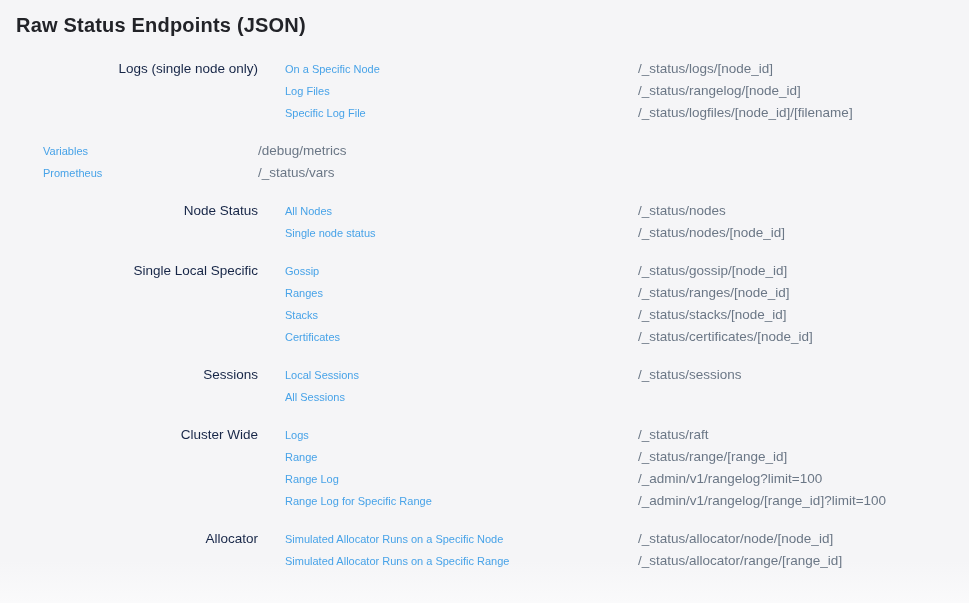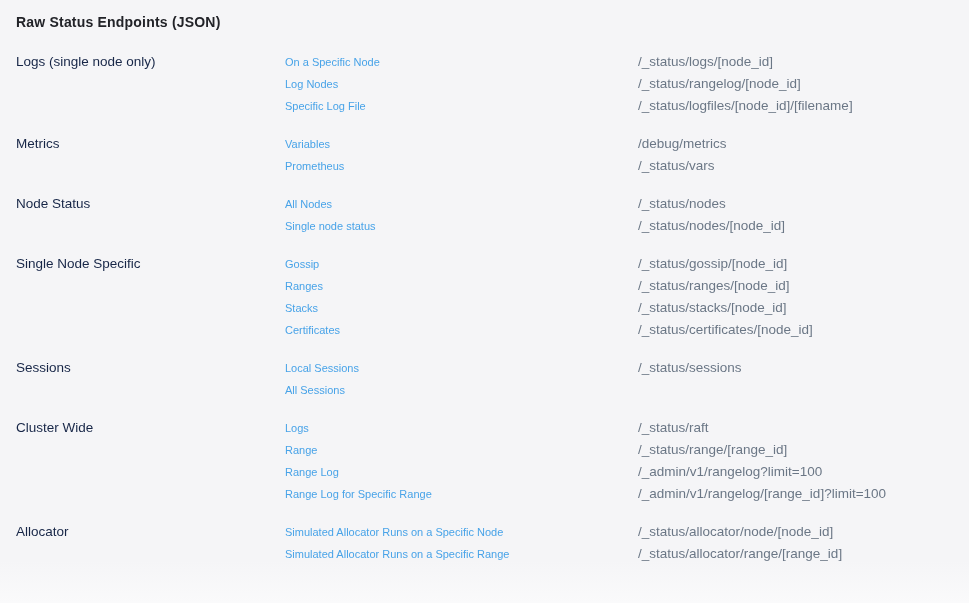--- a/index.html
+++ b/index.html
@@ -7,31 +7,32 @@
     width: 969px;
     height: 603px;
     overflow: hidden;
     background: linear-gradient(var(--bg, #f5f5f7) 93%, #fafafb 100%);
     font-family: "Liberation Sans", sans-serif;
     -webkit-font-smoothing: antialiased;
   }
   .page { padding: 14px 16px 0 16px; }
   .page-title {
     margin: 0 0 21px 0;
-    font-size: 14px;
+    font-size: 20px;
     font-weight: 600;
     letter-spacing: 0.2px;
     color: var(--title, #222328);
   }
   .group {
     display: grid;
     grid-template-columns: 242px 380px 1fr;
     margin-bottom: 16px;
   }
   .cat {
+    text-align: right;
     color: var(--category, #172647);
     font-size: 13.5px;
     line-height: 22px;
   }
   .links { padding-left: 27px; display: flex; flex-direction: column; }
   .paths { display: flex; flex-direction: column; }
   .link {
     color: var(--link, #48a3e8);
     text-decoration: none;
     font-size: 11px;
@@ -47,32 +48,31 @@
 </head>
 <body>
 
 <div class="page">
   <h1 class="page-title">Raw Status Endpoints (JSON)</h1>
   <div id="groups">
   <div class="group">
     <div class="cat">Logs (single node only)</div>
     <div class="links">
           <a class="link" href="#">On a Specific Node</a>
-          <a class="link" href="#">Log Nodes</a>
+          <a class="link" href="#">Log Files</a>
           <a class="link" href="#">Specific Log File</a>
         </div>
     <div class="paths">
           <div class="path">/_status/logs/[node_id]</div>
           <div class="path">/_status/rangelog/[node_id]</div>
           <div class="path">/_status/logfiles/[node_id]/[filename]</div>
         </div>
   </div>
 
   <div class="group">
-    <div class="cat">Metrics</div>
     <div class="links">
           <a class="link" href="#">Variables</a>
           <a class="link" href="#">Prometheus</a>
         </div>
     <div class="paths">
           <div class="path">/debug/metrics</div>
           <div class="path">/_status/vars</div>
         </div>
   </div>
 
@@ -82,21 +82,21 @@
           <a class="link" href="#">All Nodes</a>
           <a class="link" href="#">Single node status</a>
         </div>
     <div class="paths">
           <div class="path">/_status/nodes</div>
           <div class="path">/_status/nodes/[node_id]</div>
         </div>
   </div>
 
   <div class="group">
-    <div class="cat">Single Node Specific</div>
+    <div class="cat">Single Local Specific</div>
     <div class="links">
           <a class="link" href="#">Gossip</a>
           <a class="link" href="#">Ranges</a>
           <a class="link" href="#">Stacks</a>
           <a class="link" href="#">Certificates</a>
         </div>
     <div class="paths">
           <div class="path">/_status/gossip/[node_id]</div>
           <div class="path">/_status/ranges/[node_id]</div>
           <div class="path">/_status/stacks/[node_id]</div>

